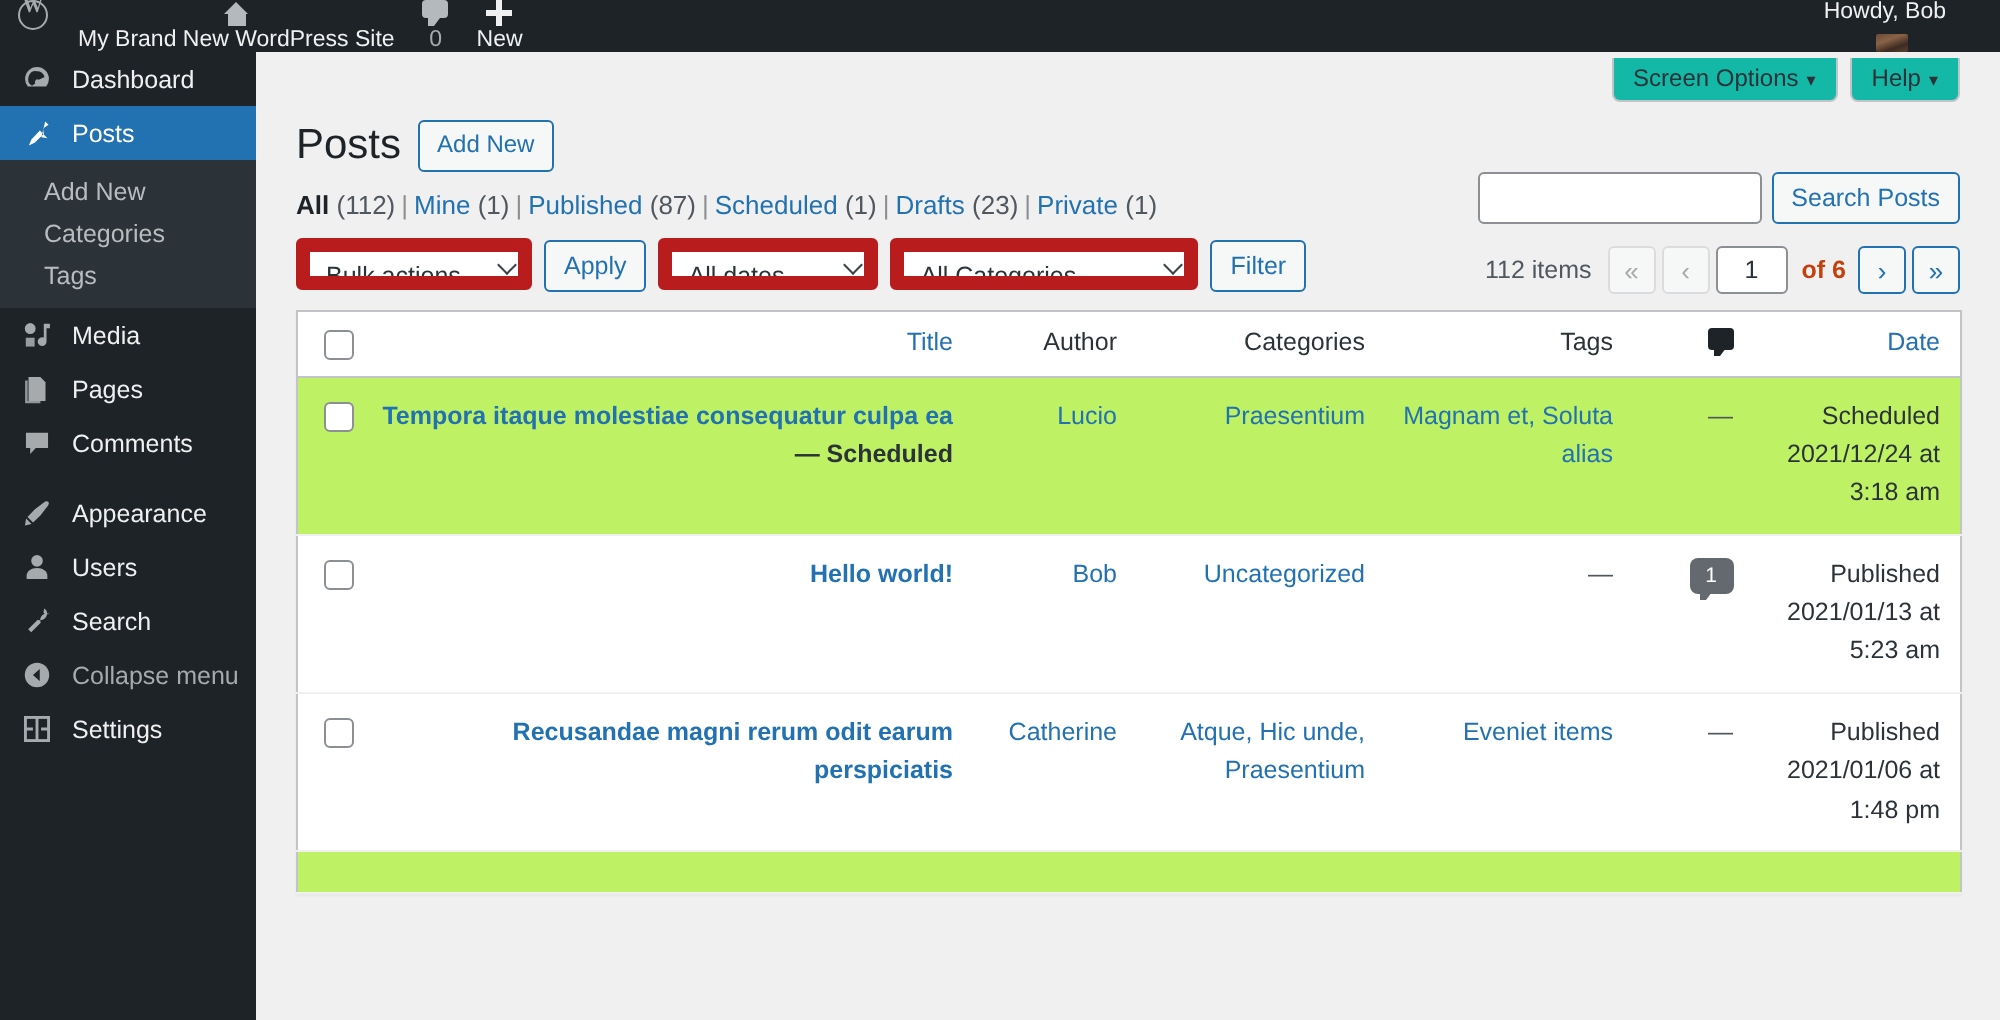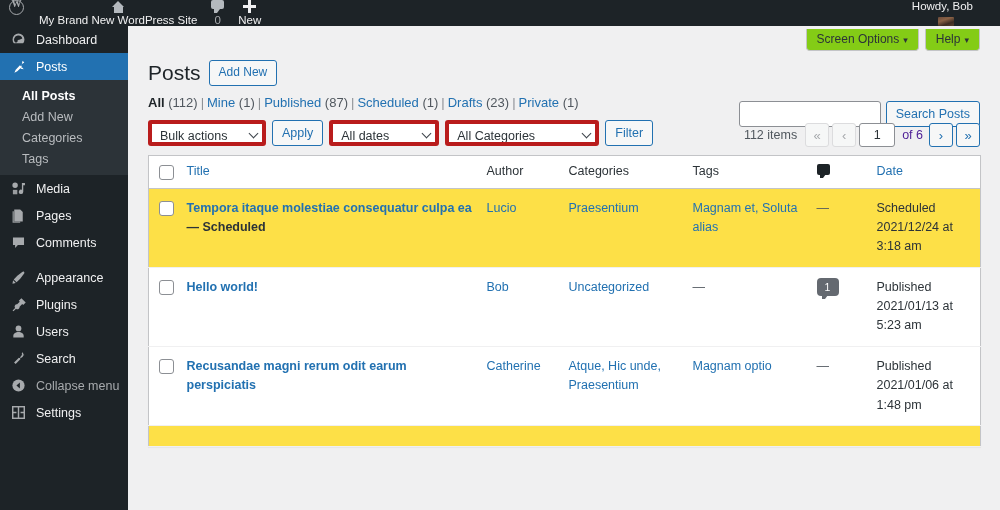--- a/index.html
+++ b/index.html
@@ -97,21 +97,21 @@
 
   
   .content {
     position: absolute; top: 26px; left: 128px; width: 872px; height: 484px;
     background: #f0f0f1; padding: 0 20px 0 20px; overflow: hidden;
   }
   .screen-meta {
     display: flex; justify-content: flex-end; gap: 6px; padding-top: 3px;
   }
   .meta-btn {
-    background: #84cc16; border: 1px solid #c3c4c7; border-top: none;
+    background: #14b8a6; border: 1px solid #c3c4c7; border-top: none;
     border-radius: 0 0 4px 4px; color: #2c3338;
     font-size: 12px; padding: 4px 10px 5px 10px; line-height: 1;
   }
   .meta-btn .caret { font-size: 9px; margin-left: 4px; }
 
   .page-title-row { display: flex; align-items: center; gap: 8px; margin-top: 8px; }
   h1.page-title {
     font-size: 21px; font-weight: 400; color: #1d2327; margin: 0; line-height: 1.3;
   }
   .btn-addnew {
@@ -126,39 +126,39 @@
   .subsubsub a { color: #2271b1; text-decoration: none; }
   .subsubsub .cur { color: #1d2327; font-weight: bold; }
   .subsubsub .cnt { color: #50575e; }
   .subsubsub .sep { color: #8c8f94; padding: 0 3px; }
 
   .tablenav {
     display: flex; align-items: center; gap: 6px; margin-top: 9px; height: 28px;
   }
   .sel {
     appearance: none; -webkit-appearance: none;
-    background: #fff; border: 4px solid #b91c1c; border-radius: 3px;
+    background: #fff; border: 7px solid #b91c1c; border-radius: 3px;
     font-size: 12.5px; color: #2c3338; height: 26px;
     padding: 0 24px 0 8px; line-height: 24px; font-family: inherit;
     position: relative;
   }
   .selwrap { position: relative; display: inline-block; }
   .selwrap::after {
     content: ""; position: absolute; right: 9px; top: 10px;
     width: 6px; height: 6px; border-right: 1.6px solid #3c434a; border-bottom: 1.6px solid #3c434a;
     transform: rotate(45deg); pointer-events: none;
   }
   .btn-sec {
     background: #f6f7f7; border: 1px solid #2271b1; color: #2271b1;
     border-radius: 3px; font-size: 12.5px; height: 26px; padding: 0 9px;
     line-height: 24px; font-family: inherit;
   }
 
   .search-box {
-    position: absolute; right: 20px; top: 75px;
+    position: absolute; right: 20px; top: 60px;
     display: flex; align-items: center; gap: 5px;
   }
   .search-input {
     width: 142px; height: 26px; border: 1px solid #8c8f94; border-radius: 3px;
     background: #fff; font-size: 12.5px; padding: 0 7px; font-family: inherit;
     color: #2c3338;
   }
   .pagination {
     position: absolute; right: 20px; top: 97px;
     display: flex; align-items: center; gap: 3px; font-size: 12.5px; color: #50575e;
@@ -168,48 +168,48 @@
     min-width: 24px; height: 24px; border: 1px solid #2271b1; border-radius: 3px;
     color: #2271b1; background: #f6f7f7; font-size: 13px; padding: 0 5px;
   }
   .pg-btn.disabled { border-color: #dcdcde; color: #a7aaad; background: #f6f7f7; }
   .pg-cur {
     width: 36px; height: 24px; border: 1px solid #8c8f94; border-radius: 3px;
     background: #fff; text-align: center; font-size: 12.5px; color: #2c3338;
     font-family: inherit;
   }
   .pg-items { margin-right: 5px; }
-  .pg-of { margin: 0 3px 0 4px; color: #4c1d95; }
+  .pg-of { margin: 0 3px 0 4px; color: #c2410c; font-weight: bold; }
 
   
   .wp-table {
     margin-top: 8px; width: 832px; background: #fff;
     border: 1px solid #c3c4c7; border-radius: 0;
     border-collapse: collapse; table-layout: fixed;
     box-shadow: 0 1px 1px rgba(0,0,0,.04);
   }
   .wp-table th, .wp-table td {
-    text-align: left; vertical-align: top;
+    text-align: right; vertical-align: top;
     padding: 10px 10px 10px 0; font-size: 12.5px;
   }
   .wp-table thead th {
     color: #2c3338; font-weight: 400; font-size: 12.5px;
     padding-top: 8px; padding-bottom: 8px; border-bottom: 1px solid #c3c4c7;
     background: #fff;
   }
   .wp-table thead th.sortable a { color: #2271b1; text-decoration: none; }
   .col-cb { width: 38px; padding-left: 10px !important; }
   .col-title { width: 300px; }
   .col-author { width: 82px; }
   .col-cats { width: 124px; }
   .col-tags { width: 124px; }
   .col-comments { width: 60px; }
   .col-date { width: 104px; }
   .wp-table tbody tr { border-bottom: 1px solid #f0f0f1; }
-  .wp-table tbody tr.alt td { background: #fde047; }
+  .wp-table tbody tr.alt td { background: #bef264; }
   .wp-table tbody td { color: #2c3338; line-height: 1.55; }
   .row-title a { color: #2271b1; font-weight: bold; text-decoration: none; }
   .row-title .state { color: #2c3338; font-weight: 600; }
   .link { color: #2271b1; text-decoration: none; }
   .dash { color: #50575e; }
   .cb {
     width: 15px; height: 15px; border: 1px solid #8c8f94; border-radius: 3px;
     background: #fff; display: inline-block; vertical-align: middle;
   }
   .com-bubble {
@@ -276,21 +276,20 @@
     <div class="menu-item current">
       <span class="mi-ico">
         <svg width="17" height="17" viewBox="0 0 20 20" fill="#ffffff">
           <path d="M14.8 3.2l2 2-3.3 2.2.6 3.6-2.4-2.4-5 5.2-1.5 3.5 3.4-1.6 5.2-5 2.4 2.4-3.6-.6z"></path>
         </svg>
       </span>
       <span>Posts</span>
     </div>
 
     <div class="submenu">
-      <div class="submenu-item cur">All Posts</div>
       <div class="submenu-item">Add New</div>
       <div class="submenu-item">Categories</div>
       <div class="submenu-item">Tags</div>
     </div>
 
     <div class="menu-item">
       <span class="mi-ico">
         <svg width="17" height="17" viewBox="0 0 20 20" fill="#a7aaad">
           <path d="M6 3a3.2 3.2 0 100 6.4A3.2 3.2 0 006 3zm8 .4v8.1a2.6 2.6 0 10 1.6 2.4V6.1h2V3.4z"></path>
           <path d="M3.4 11.6h5.2v5.2H3.4z" opacity=".9"></path>
@@ -322,28 +321,20 @@
 
     <div class="menu-item">
       <span class="mi-ico">
         <svg width="17" height="17" viewBox="0 0 20 20" fill="#a7aaad">
           <path d="M16.6 3.4c-.7-.7-1.6-.3-2.6.4L8.6 8 4.4 12.3l3.3 3.3L12 11.4l4.2-5.4c.7-1 1.1-1.9.4-2.6zM3.6 13.2l3.2 3.2-3.9 1z"></path>
         </svg>
       </span>
       <span>Appearance</span>
     </div>
 
-    <div class="menu-item">
-      <span class="mi-ico">
-        <svg width="17" height="17" viewBox="0 0 20 20" fill="#a7aaad">
-          <path d="M13.4 2.6l-3 3 1.1 1.1-3.1 3.1a2.6 2.6 0 00-2.4 4.2l-3 3L4.1 18l3-3a2.6 2.6 0 004.2-2.4l3.1-3.1 1.1 1.1 3-3z"></path>
-        </svg>
-      </span>
-      <span>Plugins</span>
-    </div>
 
     <div class="menu-item">
       <span class="mi-ico">
         <svg width="17" height="17" viewBox="0 0 20 20" fill="#a7aaad">
           <circle cx="10" cy="6.4" r="3.4"></circle>
           <path d="M10 10.6c-3.4 0-6.1 2-6.1 4.5V17h12.2v-1.9c0-2.5-2.7-4.5-6.1-4.5z"></path>
         </svg>
       </span>
       <span>Users</span>
     </div>
@@ -481,21 +472,21 @@
               <div>2021/01/13 at 5:23 am</div>
             </td>
         </tr>
 
 
         <tr>
           <td class="col-cb"><span class="cb"></span></td>
           <td class="col-title row-title"><a href="#">Recusandae magni rerum odit earum perspiciatis</a><span class="state"></span></td>
           <td class="col-author"><a href="#" class="link">Catherine</a></td>
           <td class="col-cats"><a href="#" class="link">Atque, Hic unde, Praesentium</a></td>
-          <td class="col-tags"><a href="#" class="link">Magnam optio</a></td>
+          <td class="col-tags"><a href="#" class="link">Eveniet items</a></td>
           <td class="col-comments"><span class="dash">—</span></td>
           <td class="col-date date-cell">
               <div>Published</div>
               <div>2021/01/06 at 1:48 pm</div>
             </td>
         </tr>
 
         <tr class="alt">
           <td class="col-cb"></td>
           <td class="col-title row-title"></td>

